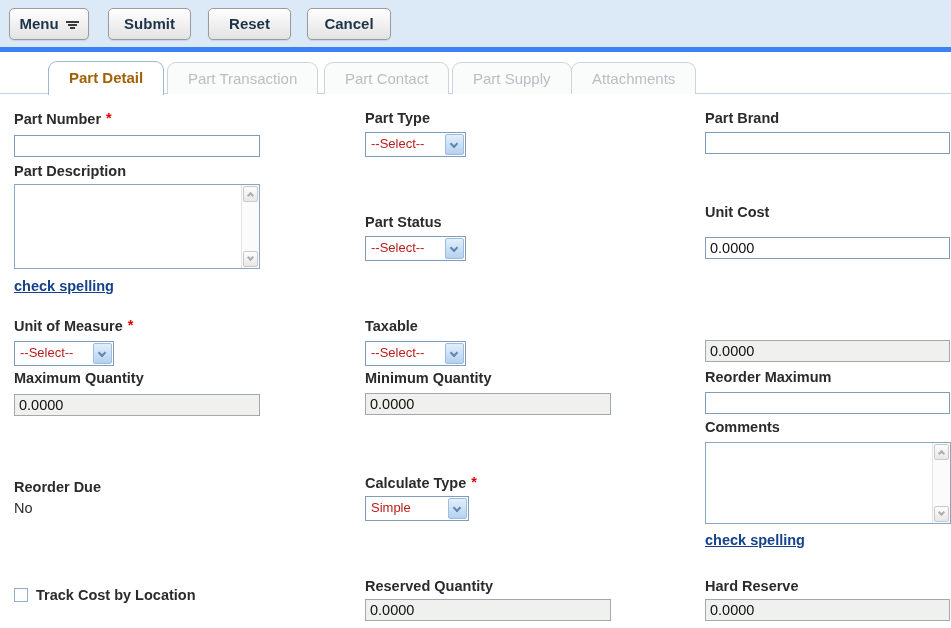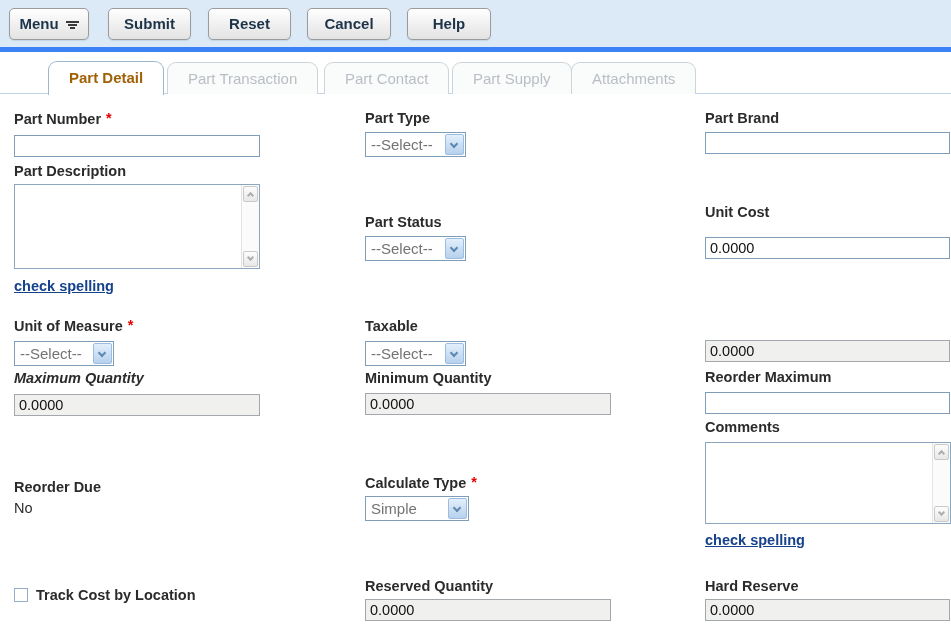--- a/index.html
+++ b/index.html
@@ -54,40 +54,40 @@
   .sbar { position:absolute; top:0; right:0; bottom:0; width:18px; background:#fbfbfb;
           border-left:1px solid #e4e4e4; }
   .sbtn { position:absolute; left:1px; width:15px; height:16px; border:1px solid #c9c9c9; border-radius:2px;
           background:linear-gradient(#fdfdfd,#e7e7e7); cursor:pointer; }
   .sbtn.up { top:1px; } .sbtn.down { bottom:1px; }
   .chev { position:absolute; left:4px; width:5px; height:5px; border-right:2px solid #adadad; border-bottom:2px solid #adadad; }
   .chev.u { top:6px; transform:rotate(-135deg); }
   .chev.d { top:3px; transform:rotate(45deg); }
 
   .fselect { position:absolute; height:25px; border:1px solid #7f9db9; background:#fff; cursor:pointer; }
-  .fselect .val { position:absolute; left:5px; top:3px; font-size:15px; color:#737373; white-space:nowrap; }
+  .fselect .val { position:absolute; left:5px; top:3px; font-size:13px; color:#b91c1c; white-space:nowrap; }
   .fselect .drop { position:absolute; top:1px; right:1px; bottom:1px; width:19px; border-radius:2px;
                    background:linear-gradient(#e3effb,#b6d1ee); border:1px solid #9dbde0; }
   .fselect .drop .sc { position:absolute; left:5px; top:6px; width:6px; height:6px;
                        border-right:2px solid #5f87b0; border-bottom:2px solid #5f87b0; transform:rotate(45deg); }
 
   .link { position:absolute; font-size:14.5px; font-weight:bold; color:#15428b;
           text-decoration:underline; cursor:pointer; white-space:nowrap; }
 
   .cbox { position:absolute; width:14px; height:14px; border:1px solid #93aec6; background:#fff; cursor:pointer; }
 
   
   .pn-lbl  { left:14px; top:111px; }
   .pn-in   { left:14px; top:135px; width:246px; }
   .pd-lbl  { left:14px; top:163px; }
   .pd-ta   { left:14px; top:184px; width:246px; height:85px; }
   .cs1     { left:14px; top:278px; }
   .uom-lbl { left:14px; top:318px; }
   .uom-sel { left:14px; top:341px; width:100px; }
-  .maxq-lbl{ left:14px; top:370px;font-style:italic; }
+  .maxq-lbl{ left:14px; top:370px; }
   .maxq-in { left:14px; top:394px; width:246px; }
   .rdue-lbl{ left:14px; top:479px; }
   .rdue-val{ left:14px; top:500px; }
   .tcb-box { left:14px; top:588px; }
   .tcb-lbl { left:36px; top:587px; }
 
   
   .pt-lbl  { left:365px; top:110px; }
   .pt-sel  { left:365px; top:132px; width:101px; }
   .ps-lbl  { left:365px; top:214px; }
@@ -128,21 +128,20 @@
         <span class="menu-icon">
             <i></i>
             <i></i>
             <i></i>
           </span>
       </span>
     </div>
     <div class="tbtn tbtn-submit">Submit</div>
     <div class="tbtn tbtn-reset">Reset</div>
     <div class="tbtn tbtn-cancel">Cancel</div>
-    <div class="tbtn tbtn-help">Help</div>
   </div>
 
   <div class="tabline"></div>
   <div class="tab tab-1 active">Part Detail</div>
   <div class="tab tab-2">Part Transaction</div>
   <div class="tab tab-3">Part Contact</div>
   <div class="tab tab-4">Part Supply</div>
   <div class="tab tab-5">Attachments</div>
 
   <div class="lbl pn-lbl">

